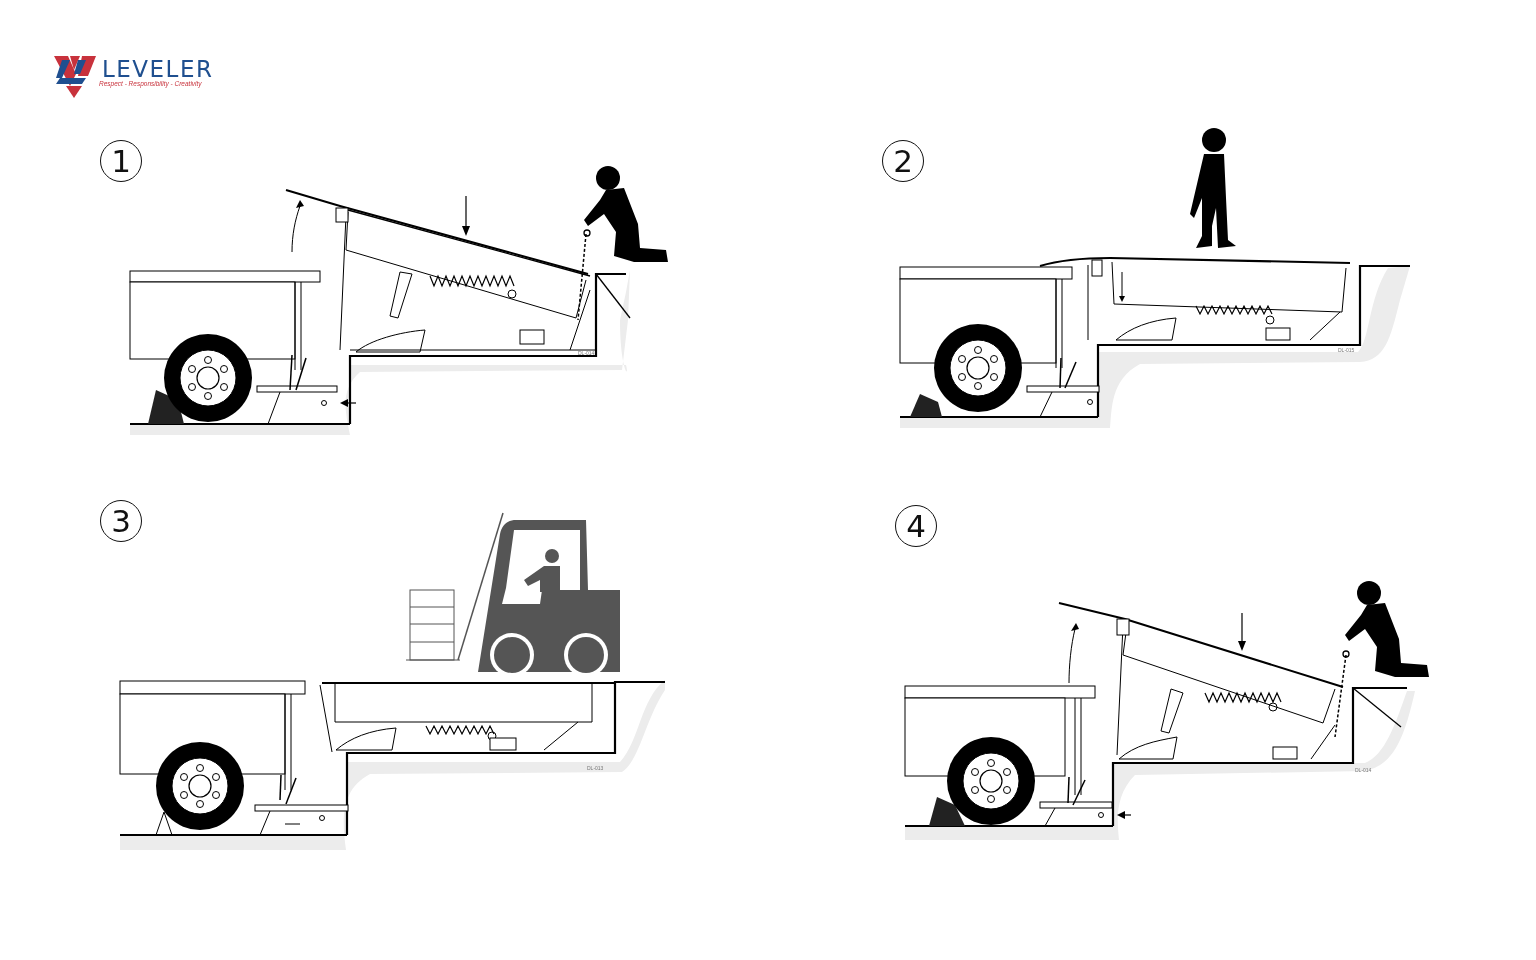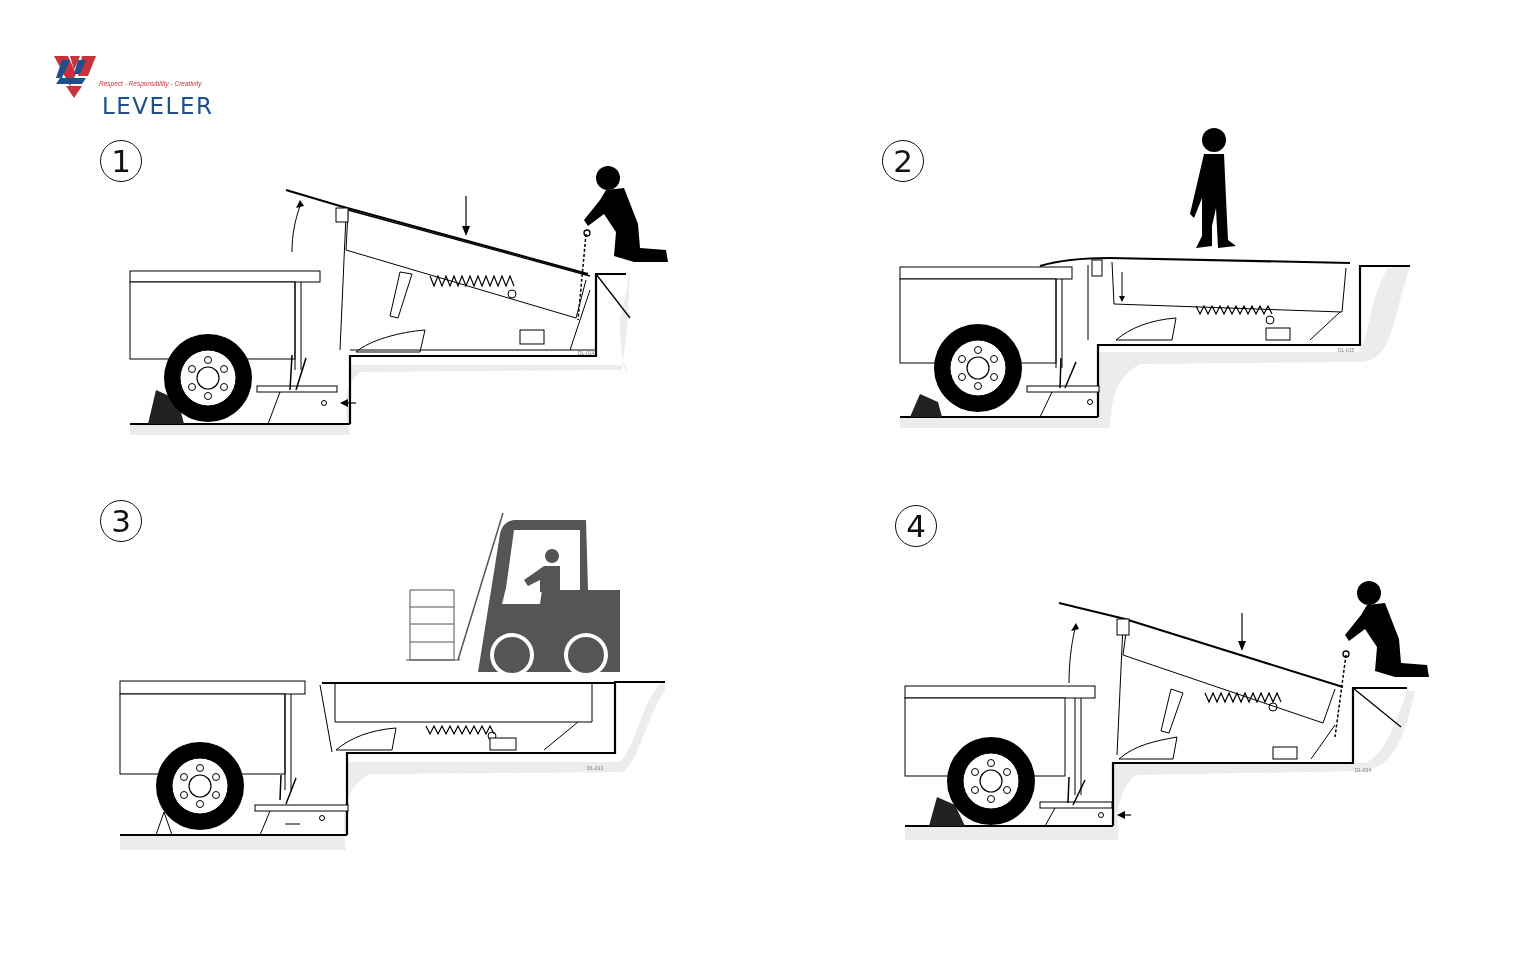--- a/index.html
+++ b/index.html
@@ -1,18 +1,18 @@
 <!DOCTYPE html>
 <html><head>
 <meta charset="utf-8">
 <style>
   html, body { margin: 0; padding: 0; background: #ffffff; }
   body { width: 1536px; height: 960px; position: relative; overflow: hidden; font-family: "Liberation Sans", sans-serif; }
   .logo { position: absolute; left: 52px; top: 52px; width: 170px; height: 50px; }
-  .logo-word { position: absolute; left: 50px; top: 4px; font-size: 23px; letter-spacing: 1.5px; color: #1f4f8f; font-family: "DejaVu Sans", sans-serif; margin-top: 37px; }
+  .logo-word { position: absolute; left: 50px; top: 4px; font-size: 23px; letter-spacing: 1.5px; color: #1f4f8f; font-family: "DejaVu Sans", sans-serif; }
   .logo-tag { position: absolute; left: 47px; top: 28px; font-size: 6.5px; color: #c8323c; font-style: italic; white-space: nowrap; }
   .panel { position: absolute; }
   .step-num { position: absolute; width: 42px; height: 42px; border: 1.6px solid #111; border-radius: 50%; box-sizing: border-box;
               display: flex; align-items: center; justify-content: center; font-size: 31px; color: #111; font-family: "DejaVu Sans", sans-serif; }
   .code { position: absolute; font-size: 5px; color: #777; font-family: "Liberation Sans", sans-serif; }
   svg { position: absolute; left: 0; top: 0; overflow: visible; }
 </style>
 </head>
 <body>
 

